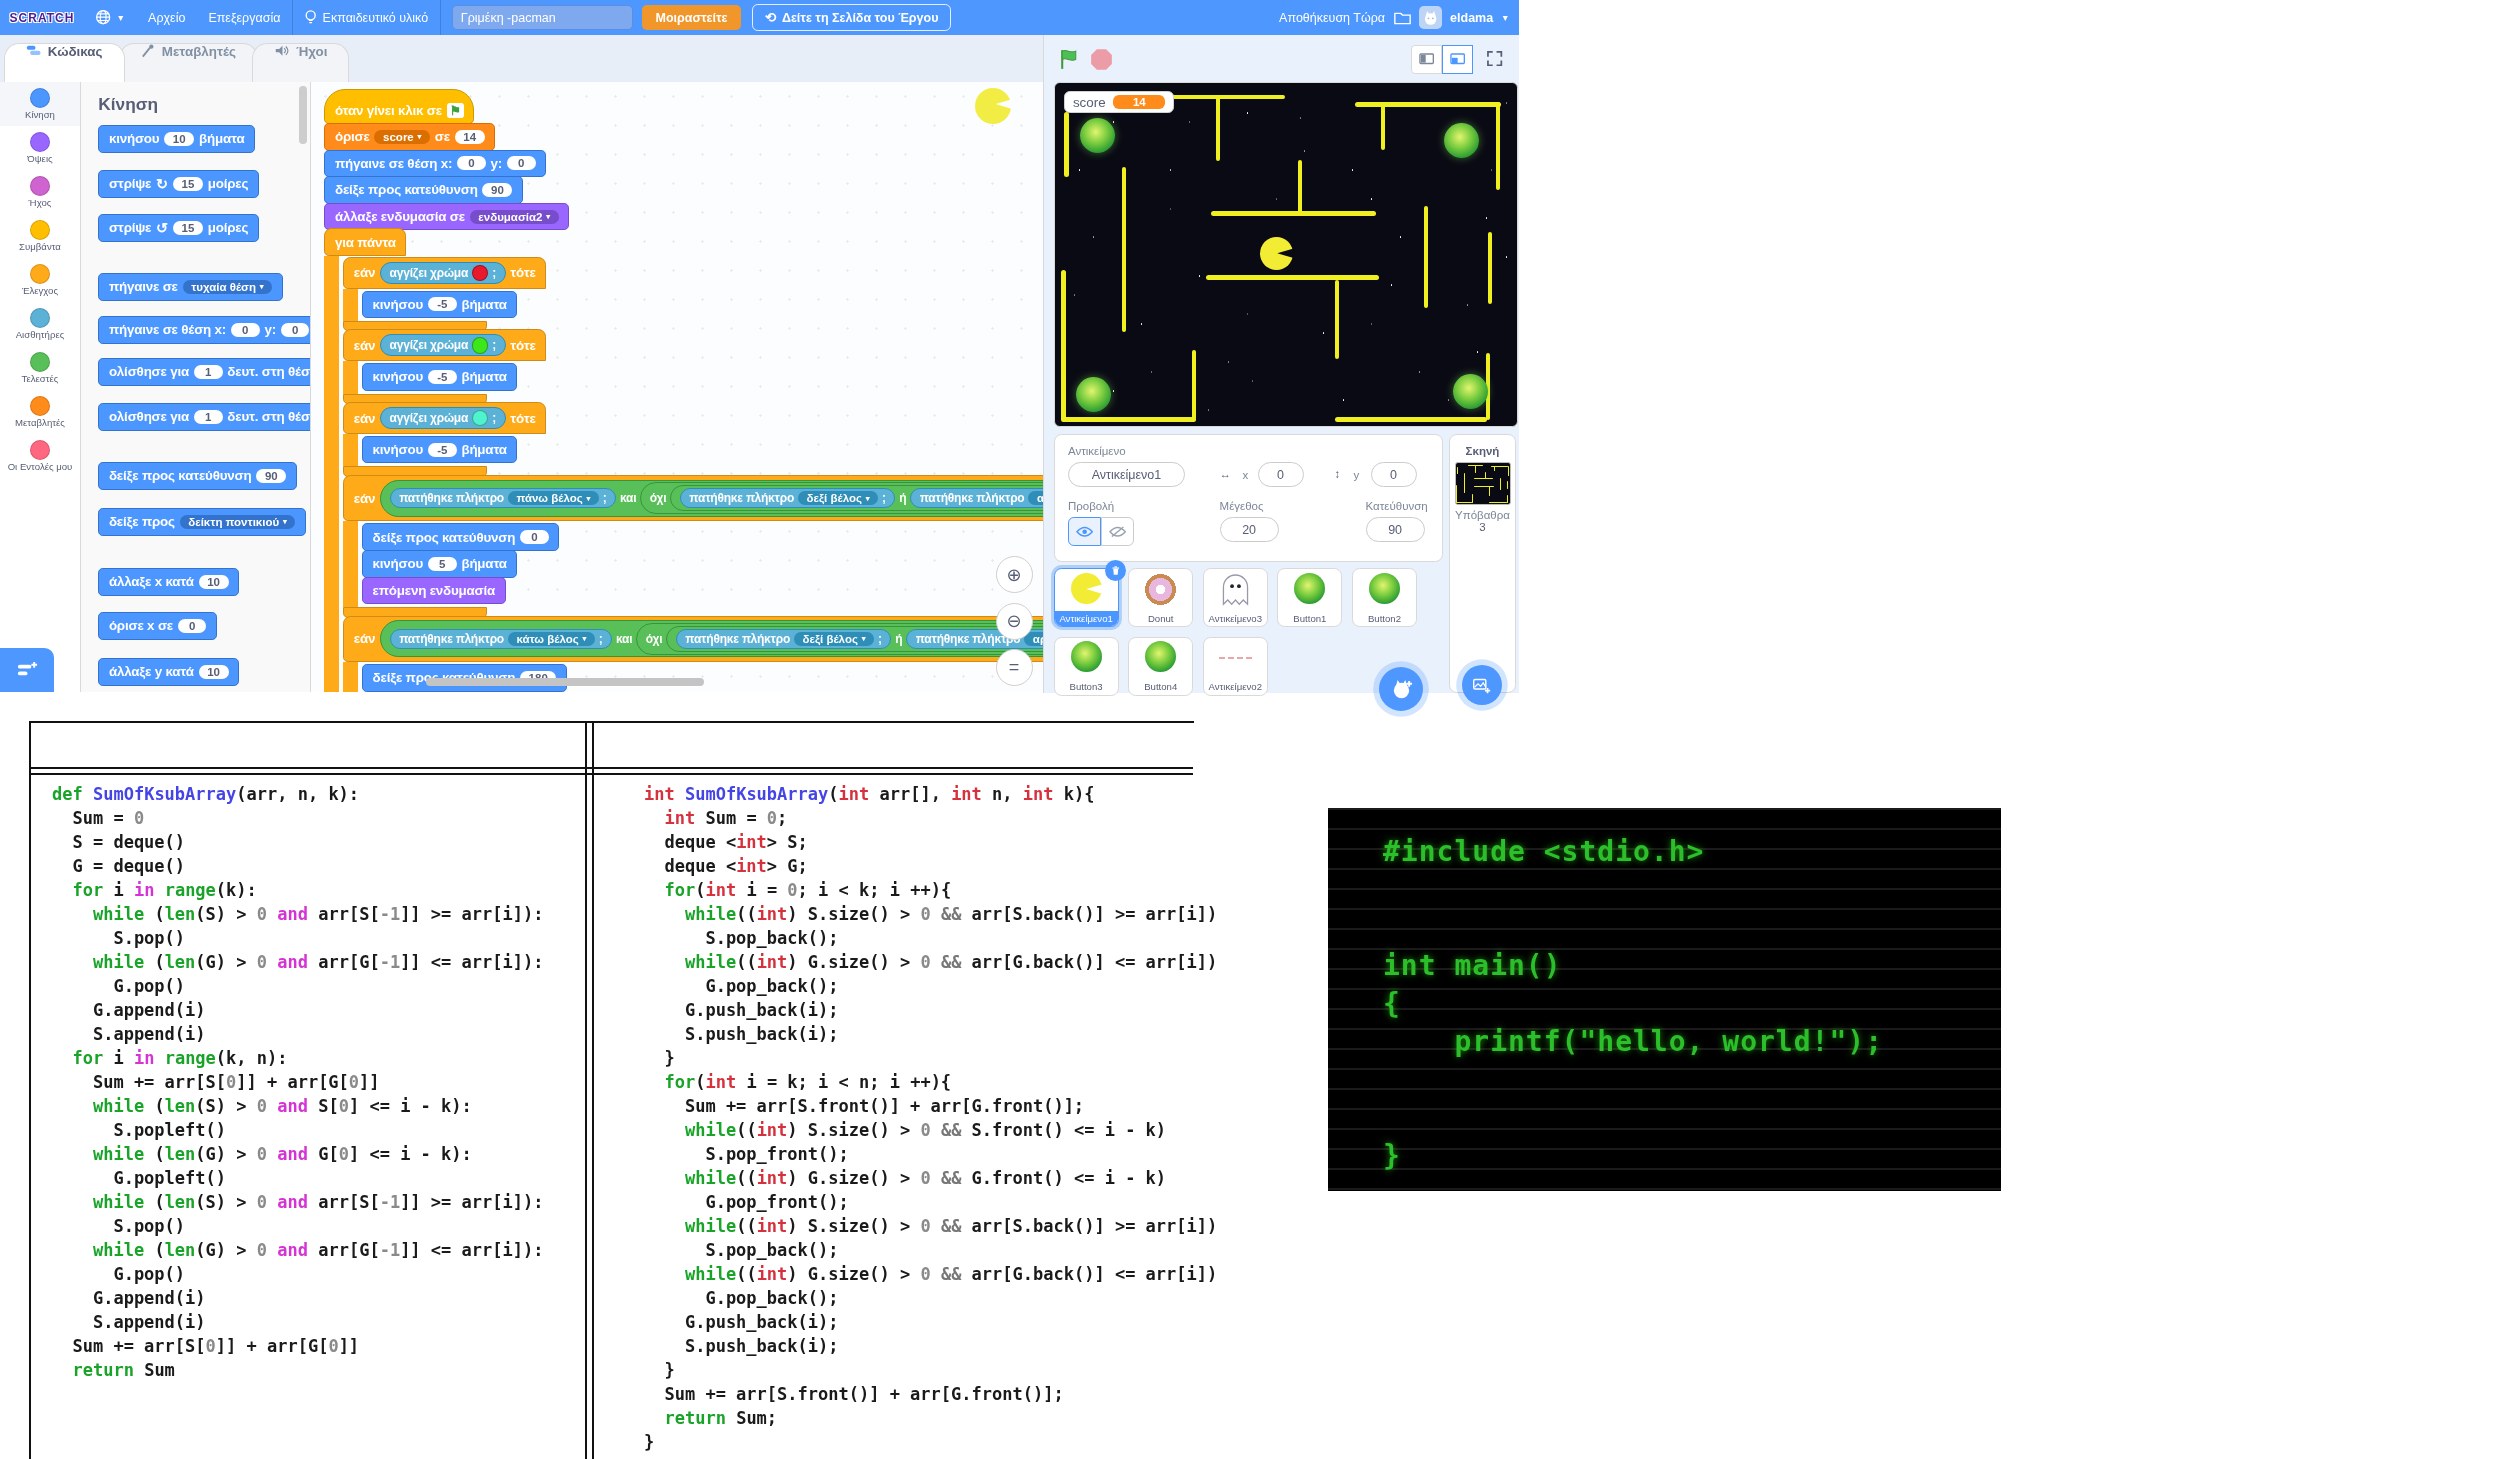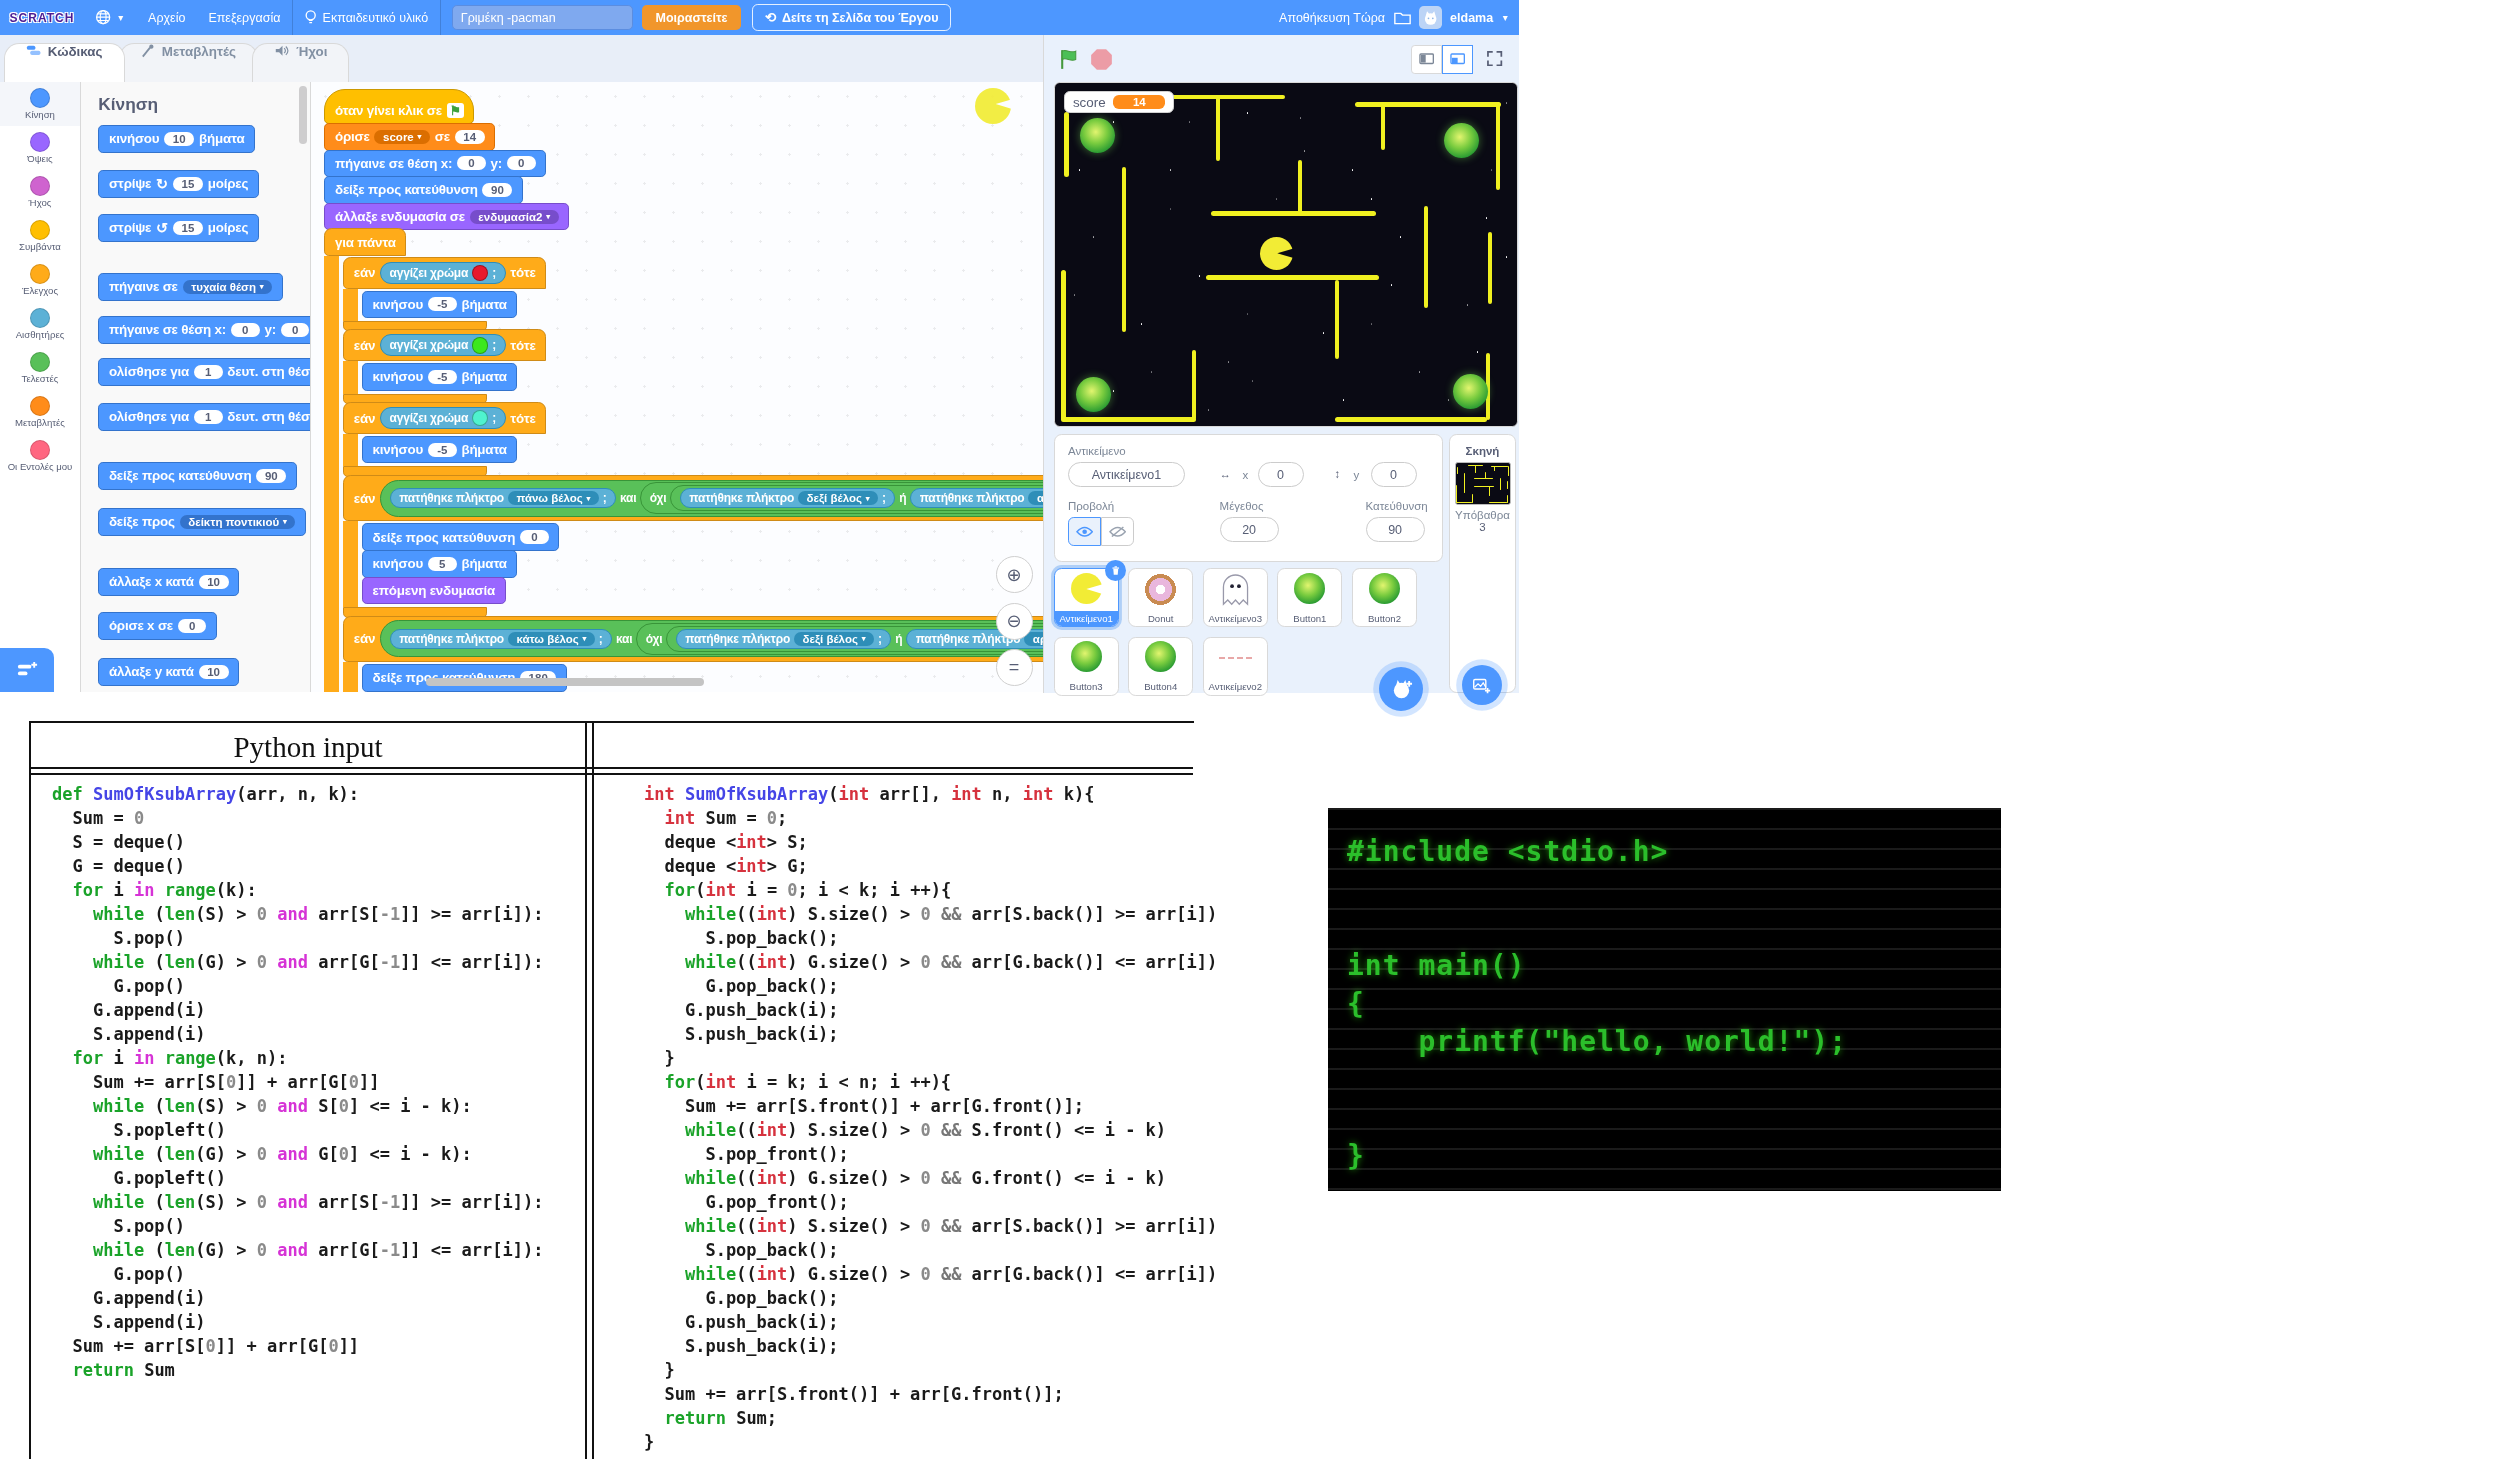--- a/index.html
+++ b/index.html
@@ -126,21 +126,21 @@
   .code-line{white-space:pre;}
   .tk-k{color:#1AA329;}  .tk-kc{color:#D633D6;}  .tk-nf{color:#4545E6;}
   .tk-kt{color:#D6323E;} .tk-m{color:#8A8A8A;}   .tk-o{color:#777;}
 
   
   #heading{left:1448px;top:756px;font-size:32px;color:#E8332A;}
   #terminal{left:1328px;top:808px;width:673px;height:383px;background:#000;overflow:hidden;
      background-image:repeating-linear-gradient(180deg,rgba(120,120,120,0.22) 0 1.9px,transparent 1.9px 20px);}
   .tline{white-space:pre;font-family:"DejaVu Sans Mono",monospace;font-weight:700;font-size:28px;line-height:38px;
      color:#2BBF2B;letter-spacing:1px;text-shadow:0 0 7.7px rgba(57,255,20,0.55);}
-  #term-pad{padding:25px 0 0 19px;}
+  #term-pad{padding:25px 0 0 19px;margin-left:36px;}
 </style>
 </head>
 <body>
 
 <div id="root">
 
   <div class="abs" id="menubar">
     <span id="logo">SCRATCH</span>
     <span class="mb-item">
       <svg width="16.3" height="16.3" viewBox="0 0 20 20">
@@ -676,21 +676,20 @@
       <svg width="25" height="23" viewBox="0 0 26 24">
           <polygon points="7,9 9,2 12,7" fill="#fff"></polygon>
           <polygon points="19,9 17,2 14,7" fill="#fff"></polygon>
           <circle cx="13" cy="13" r="8" fill="#fff"></circle>
           <path d="M21 3v6M18 6h6" stroke="#fff" stroke-width="2"></path>
         </svg>
     </div>
   </div>
 
   <div class="abs" id="table">
-    <div class="tbl-header" style="left:0;width:554px;">Python input</div>
     <div id="dbl-rule-a"></div>
       <div id="dbl-rule-b"></div>
     <div id="tbl-divider1"></div>
       <div id="tbl-divider2"></div>
     <div class="code-col" id="py-code" style="left:21px;">
         <div class="code-line"><span class="tk-k">def</span><span class="tk-n"> </span><span class="tk-nf">SumOfKsubArray</span><span class="tk-n">(arr, n, k):</span></div>
         <div class="code-line"><span class="tk-n">  Sum = </span><span class="tk-m">0</span></div>
         <div class="code-line"><span class="tk-n">  S = deque()</span></div>
         <div class="code-line"><span class="tk-n">  G = deque()</span></div>
         <div class="code-line"><span class="tk-n">  </span><span class="tk-k">for</span><span class="tk-n"> i </span><span class="tk-kc">in</span><span class="tk-n"> </span><span class="tk-k">range</span><span class="tk-n">(k):</span></div>

